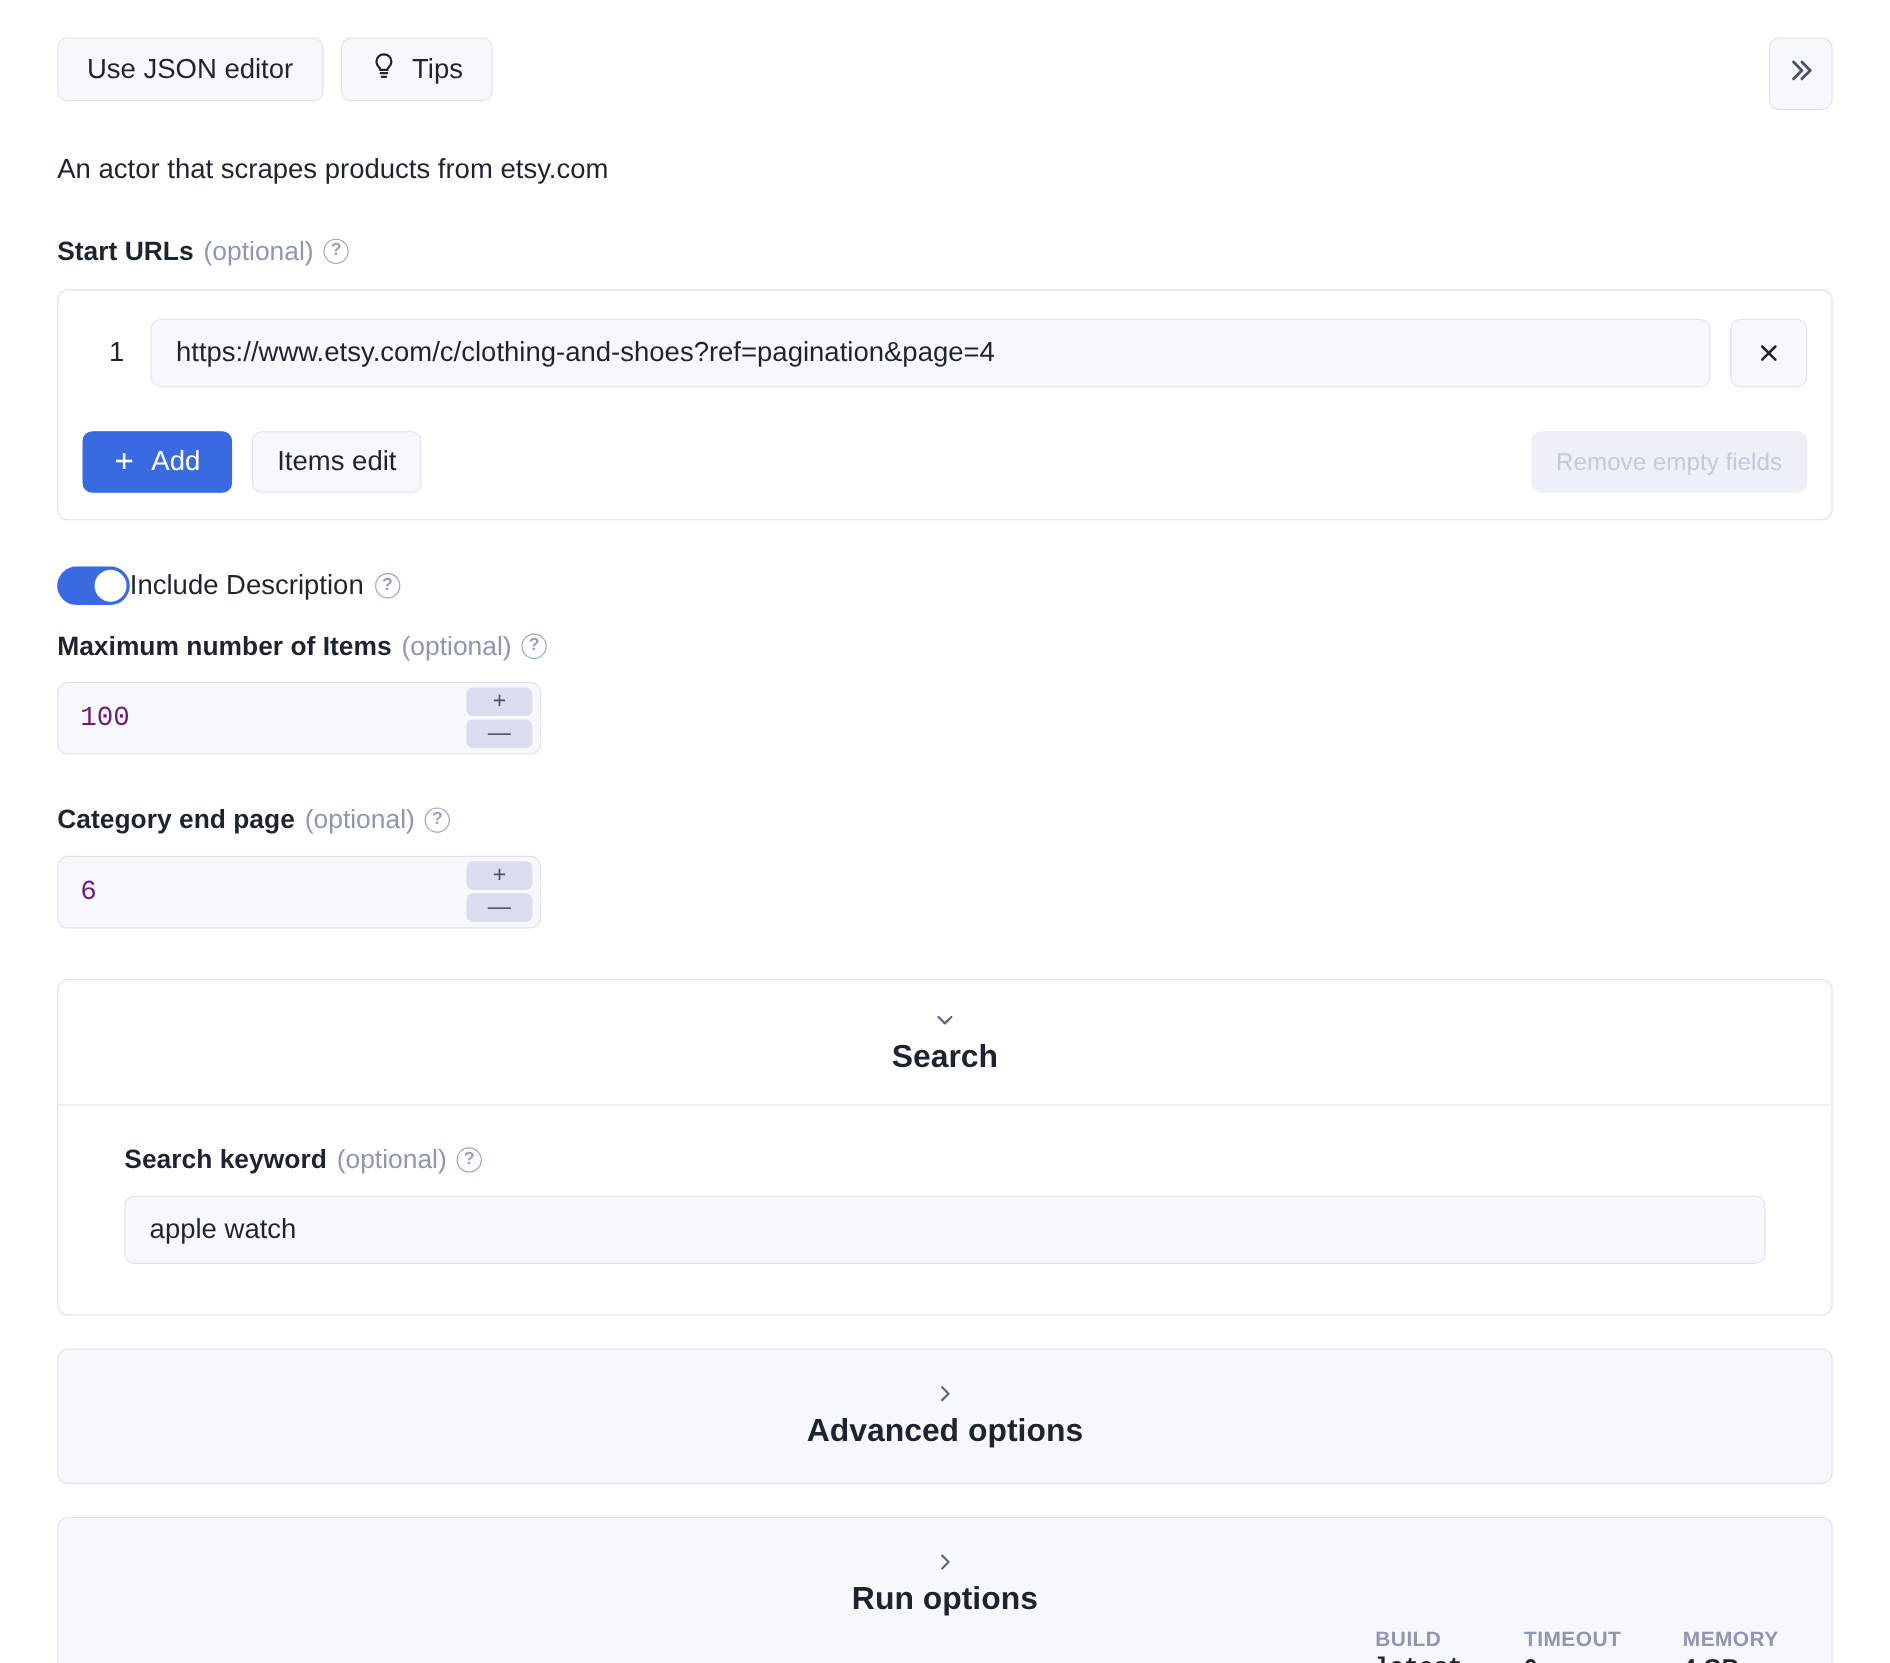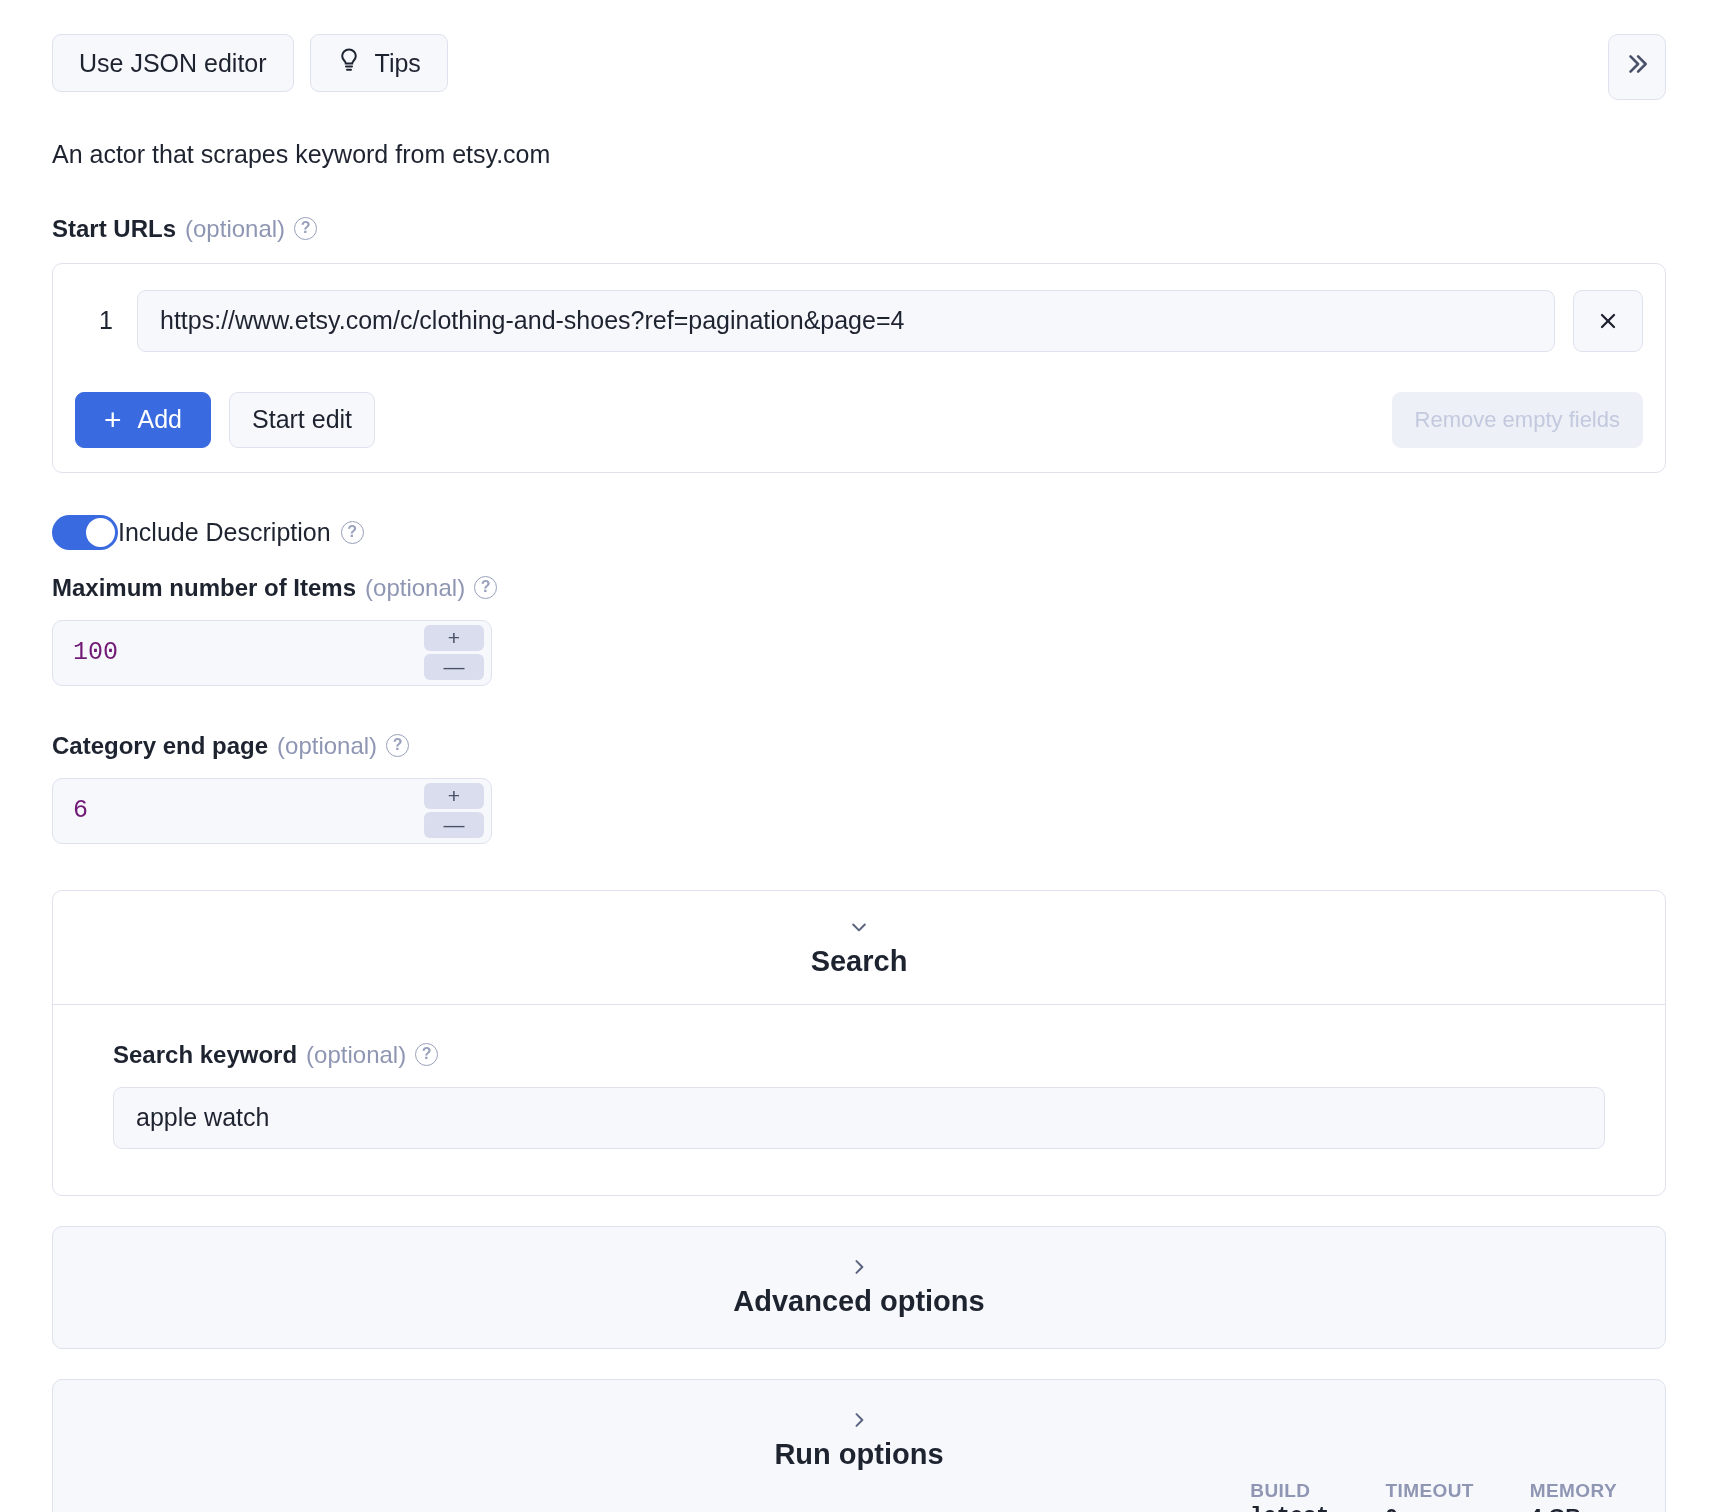--- a/index.html
+++ b/index.html
@@ -333,21 +333,21 @@
     <button class="btn btn-expand">
       <span>
         <svg width="26" height="26" viewBox="0 0 24 24" fill="none" stroke="#4a5169" stroke-width="2.4" stroke-linecap="round" stroke-linejoin="round">
           <polyline points="6,5 13,12 6,19"></polyline>
           <polyline points="13,5 20,12 13,19"></polyline>
         </svg>
       </span>
     </button>
   </div>
 
-  <div class="description">An actor that scrapes keyword from etsy.com</div>
+  <div class="description">An actor that scrapes products from etsy.com</div>
 
   <div class="field-label label-starturls">
     <span>Start URLs</span>
     <span class="optional">(optional)</span>
     <span class="help">?</span>
   </div>
 
   <div class="urlbox">
     <div class="url-row">
       <div class="url-index">1</div>
@@ -359,21 +359,21 @@
         </svg>
       </div>
     </div>
 
     <div class="url-actions">
       <button class="btn-add">
         <span class="plus">+</span>
         <span>Add</span>
       </button>
       <button class="btn-bulk">
-        <span>Start edit</span>
+        <span>Items edit</span>
       </button>
       <div class="spacer"></div>
       <button class="btn-remove-empty">
         <span>Remove empty fields</span>
       </button>
     </div>
   </div>
 
   <div class="toggle-row">
     <div class="toggle">

